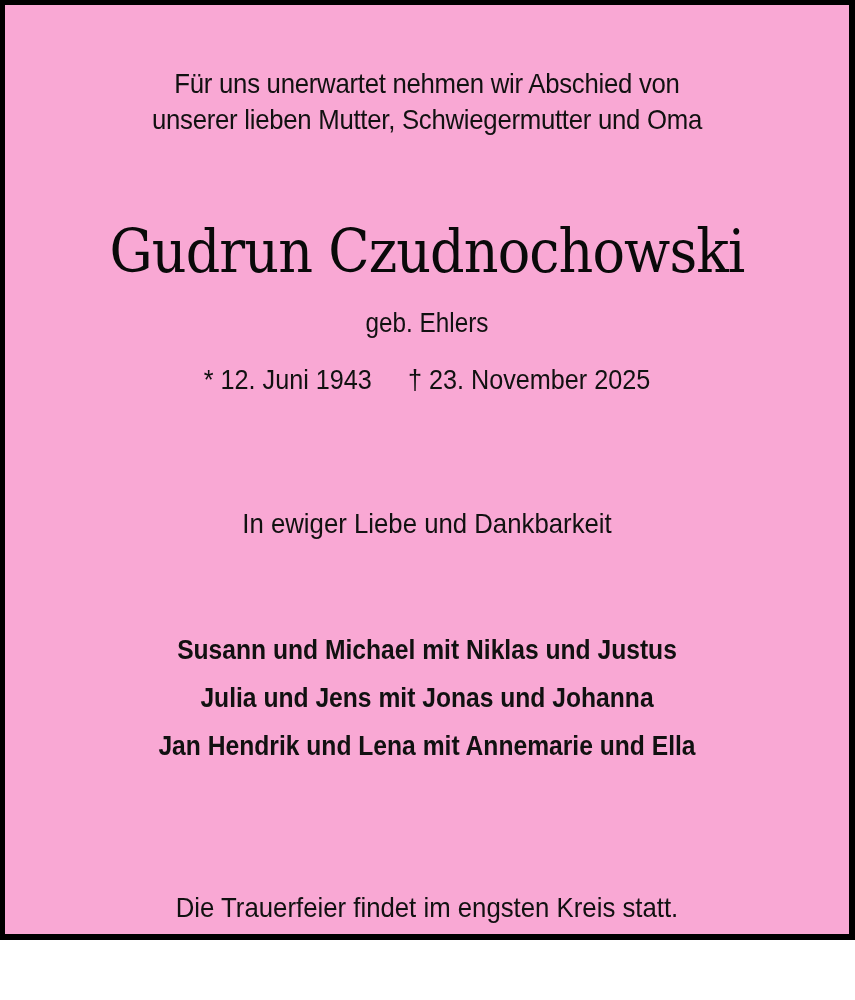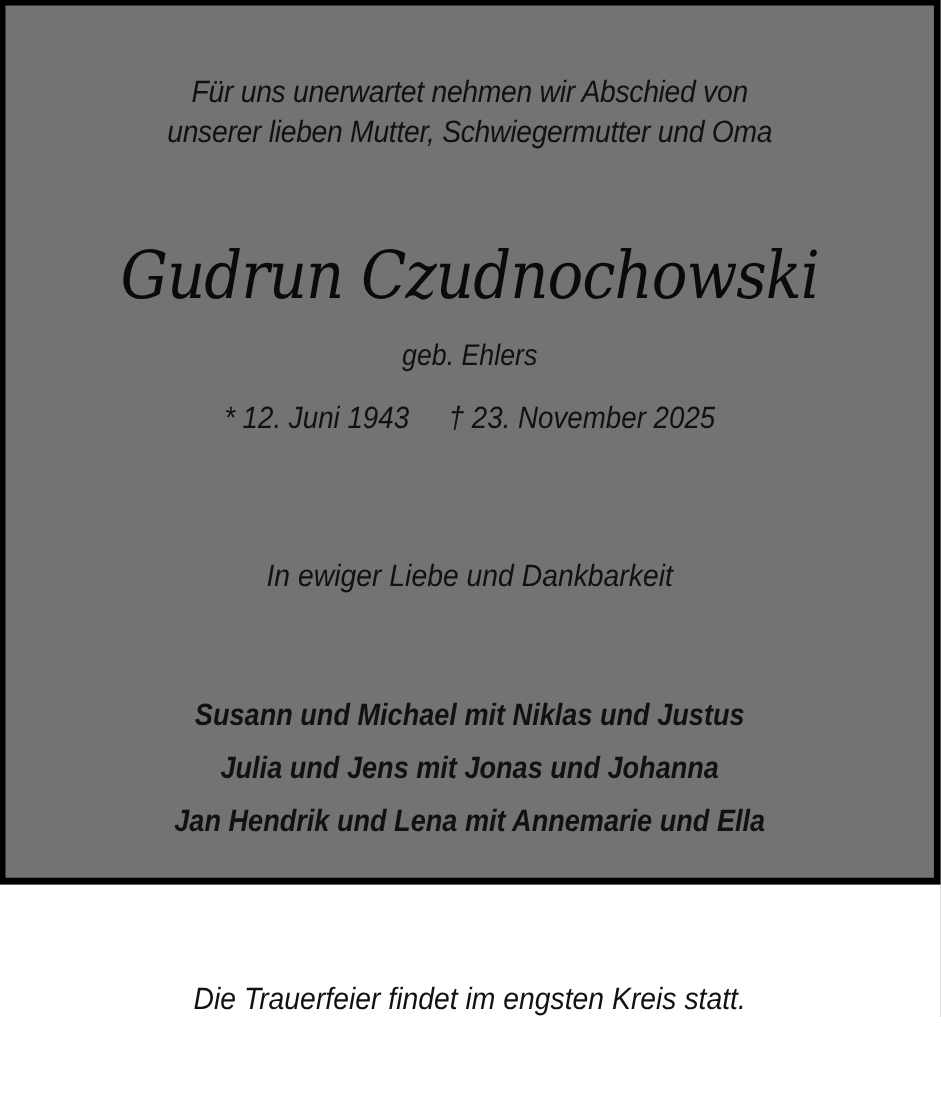--- a/index.html
+++ b/index.html
@@ -10,30 +10,29 @@
     body {
       width: 855px;
       height: 1000px;
       overflow: hidden;
     }
     .frame {
       position: absolute;
       left: 0;
       top: 0;
       width: 855px;
-      height: 804px;
+      height: 940px;
       box-sizing: border-box;
       border-top: 5px solid #000000;
       border-left: 5px solid #000000;
       border-right: 6px solid #000000;
       border-bottom: 6px solid #000000;
-      background: #737373;
+      background: #f9a8d4;
       color: #111111;
       font-family: "Liberation Sans", "DejaVu Sans", sans-serif;
-      font-style: italic;
     }
     .line {
       position: absolute;
       left: 0;
       right: 0;
       text-align: center;
       white-space: nowrap;
     }
     .intro {
       font-size: 28px;

